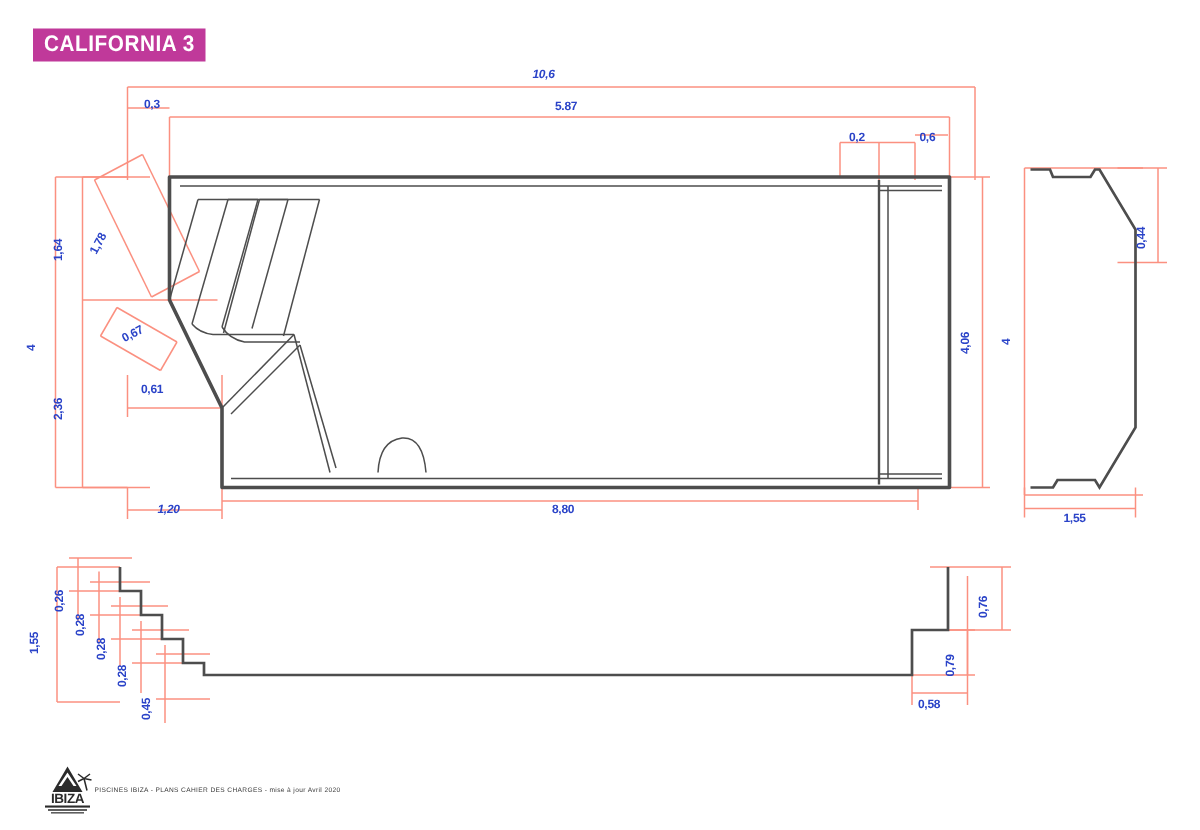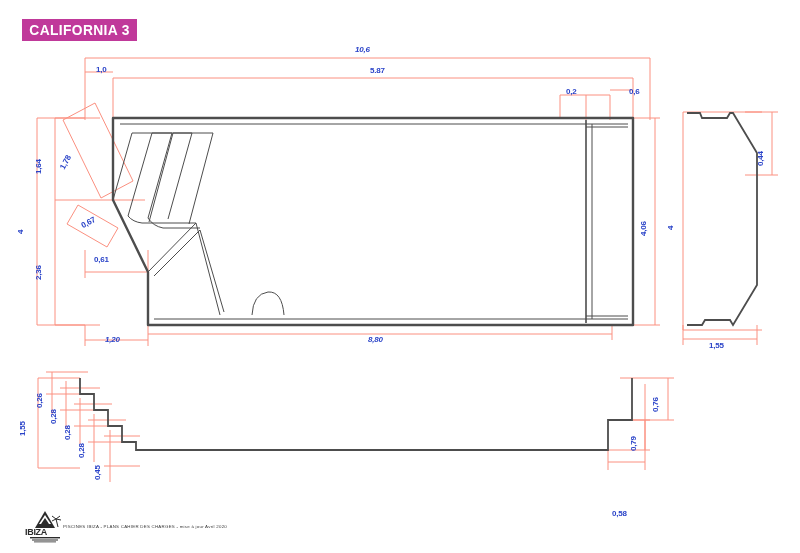--- a/index.html
+++ b/index.html
@@ -81,21 +81,21 @@
     left: 25px;
     top: 509px;
     width: 40px;
     height: 36px;
   }
   .logo-text {
     position: absolute;
     left: 0px;
     top: 19px;
     width: 40px;
-    text-align: left;
+    text-align: center;
     font-family: "Liberation Sans", sans-serif;
     font-weight: bold;
     font-size: 9px;
     color: #2b2b2b;
     letter-spacing: -0.3px;
     line-height: 1;
   }
   svg { display: block; }
 </style>
 </head>
@@ -270,41 +270,41 @@
                  L608 420 L632 420 L632 378"></path>
       </g>
     </g>
 
   </svg>
 
   <div class="dim" style="left:355px; top:46px;font-style:italic;">10,6</div>
 
   <div class="dim" style="left:370px; top:67px;">5.87</div>
 
-  <div class="dim" style="left:96px; top:66px;">1,0</div>
+  <div class="dim" style="left:96px; top:66px;">0,3</div>
 
   <div class="dim rot-neg62" style="left:66px; top:163px;">1,78</div>
 
   <div class="dim vert" style="left:43px; top:166px;">1,64</div>
 
   <div class="dim vert" style="left:43px; top:272px;">2,36</div>
 
   <div class="dim vert" style="left:25px; top:226px;">4</div>
 
   <div class="dim rot-neg28" style="left:84px; top:222px;">0,67</div>
 
   <div class="dim" style="left:94px; top:256px;">0,61</div>
 
   <div class="dim" style="left:105px; top:336px;font-style:italic;">1,20</div>
 
-  <div class="dim" style="left:368px; top:336px;font-style:italic;">8,80</div>
+  <div class="dim" style="left:368px; top:336px;">8,80</div>
 
   <div class="dim" style="left:566px; top:88px;">0,2</div>
 
-  <div class="dim" style="left:613px; top:88px;margin-left:16px;">0,6</div>
+  <div class="dim" style="left:613px; top:88px;">0,6</div>
 
   <div class="dim vert" style="left:648px; top:228px;">4,06</div>
 
   <div class="dim vert" style="left:675px; top:222px;">4</div>
 
   <div class="dim vert" style="left:765px; top:158px;">0,44</div>
 
   <div class="dim" style="left:709px; top:342px;">1,55</div>
 
   <div class="dim vert" style="left:27px; top:428px;">1,55</div>
@@ -316,21 +316,21 @@
   <div class="dim vert" style="left:72px; top:432px;">0,28</div>
 
   <div class="dim vert" style="left:86px; top:450px;">0,28</div>
 
   <div class="dim vert" style="left:102px; top:472px;">0,45</div>
 
   <div class="dim vert" style="left:660px; top:404px;">0,76</div>
 
   <div class="dim vert" style="left:638px; top:443px;">0,79</div>
 
-  <div class="dim" style="left:612px; top:466px;margin-top:44px;">0,58</div>
+  <div class="dim" style="left:612px; top:466px;">0,58</div>
 
   <div class="logo-wrap">
     <svg width="40" height="36" viewBox="0 0 40 36">
 
       <path d="M20 2 L30 19 L10 19 Z" fill="#2b2b2b"></path>
       <path d="M20 6 L26 15 L14 15 Z" fill="#ffffff"></path>
       <path d="M20 9 L24 15 L16 15 Z" fill="#2b2b2b"></path>
 
       <path d="M31 10 L33 18" stroke="#2b2b2b" stroke-width="1" fill="none"></path>
       <path d="M31 10 L27 7 M31 10 L35 7 M31 10 L36 11 M31 10 L27 12" stroke="#2b2b2b" stroke-width="1" fill="none"></path>

